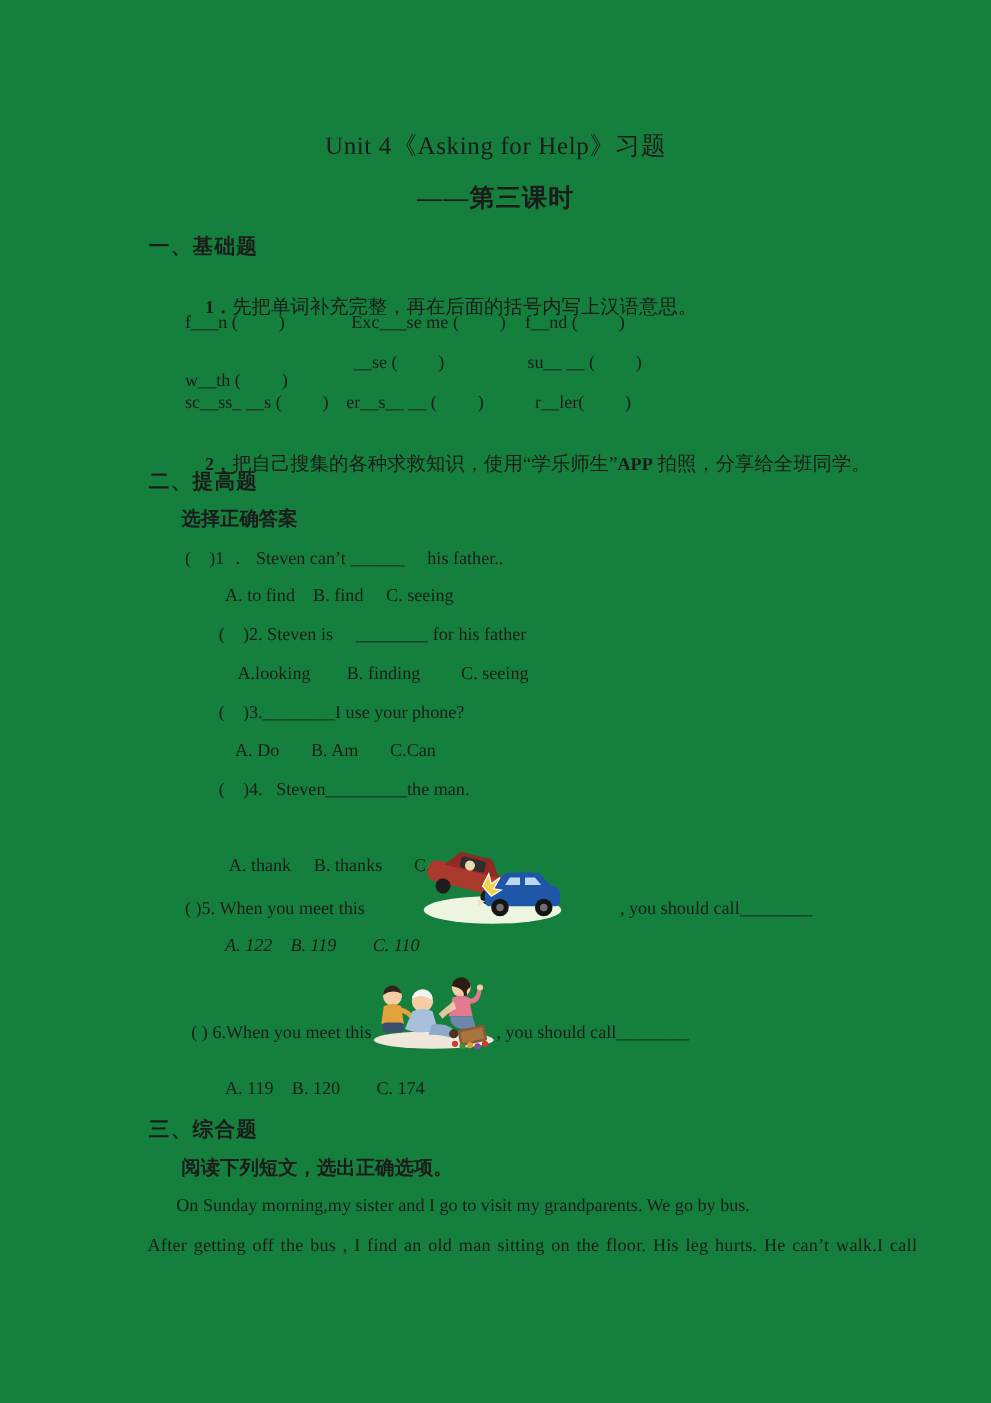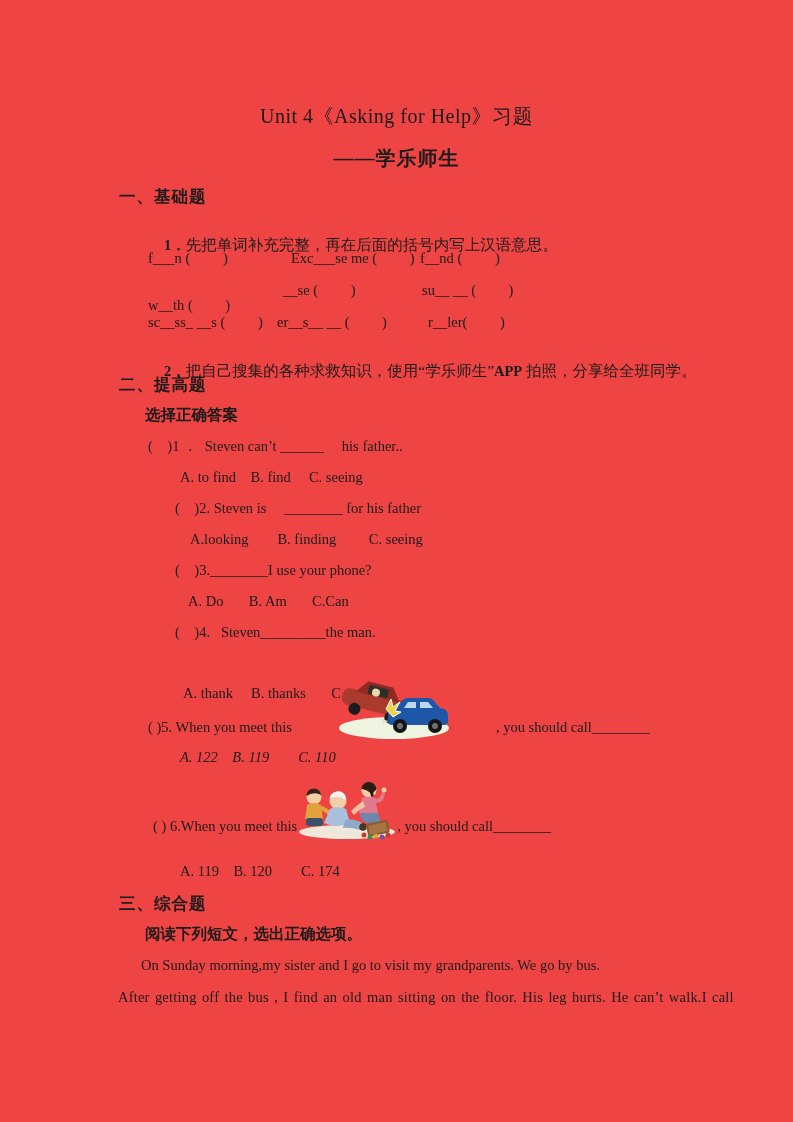--- a/index.html
+++ b/index.html
@@ -1,19 +1,19 @@
 <!DOCTYPE html>
 <html><head>
 <meta charset="utf-8">
 <style>
   html,body{margin:0;padding:0;background:#ffffff;}
   .page{
     position:relative;
     width:793px;height:1122px;
-    background:#ef4444;
+    background:#15803d;
     font-family:"Liberation Serif","DejaVu Serif",serif;
     color:#1b1b1b;
     overflow:hidden;
   }
   .abs{position:absolute;white-space:pre;}
   .center{left:0;width:793px;text-align:center;}
   .title1{top:103px;font-size:20px;letter-spacing:0.5px;}
   .title2{top:145px;font-size:20px;font-weight:600;letter-spacing:1px;}
   .sec-h{font-size:16.5px;font-weight:700;letter-spacing:1px;}
   .cjk{font-size:15.5px;}
@@ -23,31 +23,31 @@
   .imgrow{position:absolute;display:flex;align-items:flex-end;}
   .imgrow .en{position:static;padding-bottom:5px;}
   svg{display:block;}
 </style>
 </head>
 <body>
 
 <div class="page">
 
   <div class="abs center title1">Unit 4《Asking for Help》习题</div>
-  <div class="abs center title2">——学乐师生</div>
+  <div class="abs center title2">——第三课时</div>
 
   <div class="abs sec-h" style="left:119px;top:186px;">一、基础题</div>
 
   <div class="abs" style="left:148px;top:217px;">
     <span class="en b">1．</span><span class="cjk">先把单词补充完整，再在后面的括号内写上汉语意思。</span>
   </div>
 
   <div>
     <span class="row-cell" style="left:148px;top:250px;">f___n (         )</span>
-    <span class="row-cell" style="left:291px;top:250px;text-align:center;">Exc___se me (         )</span>
+    <span class="row-cell" style="left:281px;top:250px;text-align:center;">Exc___se me (         )</span>
     <span class="row-cell" style="left:420px;top:250px;">f__nd (         )</span>
 
     <span class="row-cell" style="left:148px;top:297px;">w__th (         )</span>
     <span class="row-cell" style="left:283px;top:282px;">__se (         )</span>
     <span class="row-cell" style="left:422px;top:282px;">su__ __ (         )</span>
 
     <span class="row-cell" style="left:148px;top:314px;">sc__ss_ __s (         )</span>
     <span class="row-cell" style="left:277px;top:314px;">er__s__ __ (         )</span>
     <span class="row-cell" style="left:428px;top:314px;">r__ler(         )</span>
   </div>

